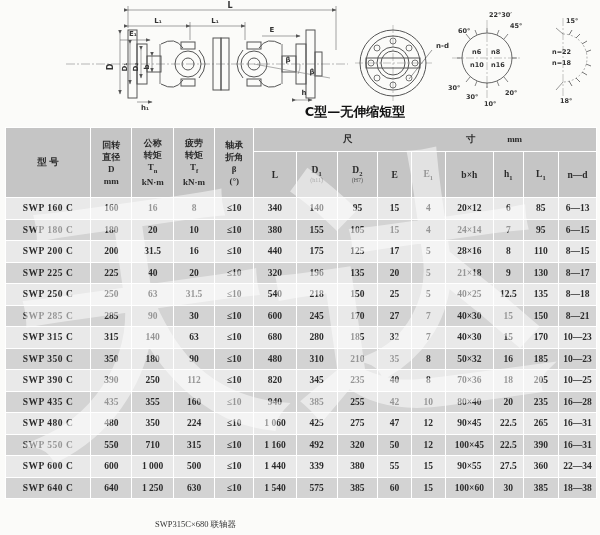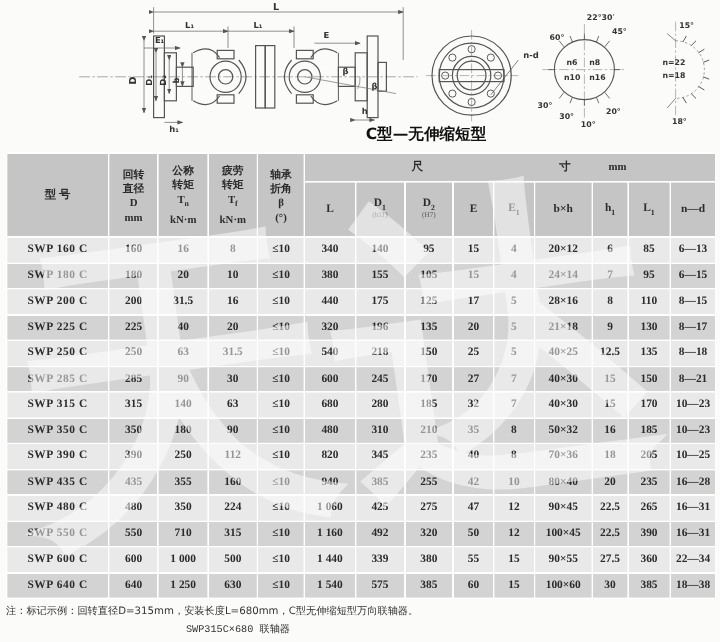--- a/index.html
+++ b/index.html
@@ -35,21 +35,21 @@
   .grp-th .cu{position:absolute;left:74%;top:6px;font-size:9px;}
   
   .watermark{position:absolute;top:110px;left:10px;width:590px;height:400px;
       font-size:270px;line-height:380px;color:rgba(255,255,255,0.5);font-weight:bold;
       transform:rotate(-8deg);pointer-events:none;white-space:nowrap;
       font-family:"DejaVu Sans","Liberation Sans",sans-serif;}
   
   .note1{position:absolute;top:504px;left:5px;font-size:8.5px;color:#333;
          font-family:"DejaVu Sans","Liberation Sans",sans-serif;}
   .note2{position:absolute;top:519px;left:155px;font-size:8.5px;color:#333;
-         font-family:Liberation Mono, monospace;}
+         font-family:Liberation Serif, serif;}
 </style>
 </head>
 <body>
 
 <div class="page">
 
   <div class="drawings">
     <svg width="600" height="127" viewBox="0 0 600 127">
       <defs>
         <marker id="ar" markerWidth="8" markerHeight="6" refX="7" refY="3" orient="auto">
@@ -493,16 +493,15 @@
           <td>100×60</td>
           <td>30</td>
           <td>385</td>
           <td>18—38</td>
         </tr>
       </tbody>
   </table>
 
   <div class="watermark">天达</div>
 
-  <div class="note1">注：标记示例：回转直径D=315mm，安装长度L=680mm，C型无伸缩短型万向联轴器。</div>
   <div class="note2">SWP315C×680 联轴器</div>
 
 </div>
 
 </body></html>

